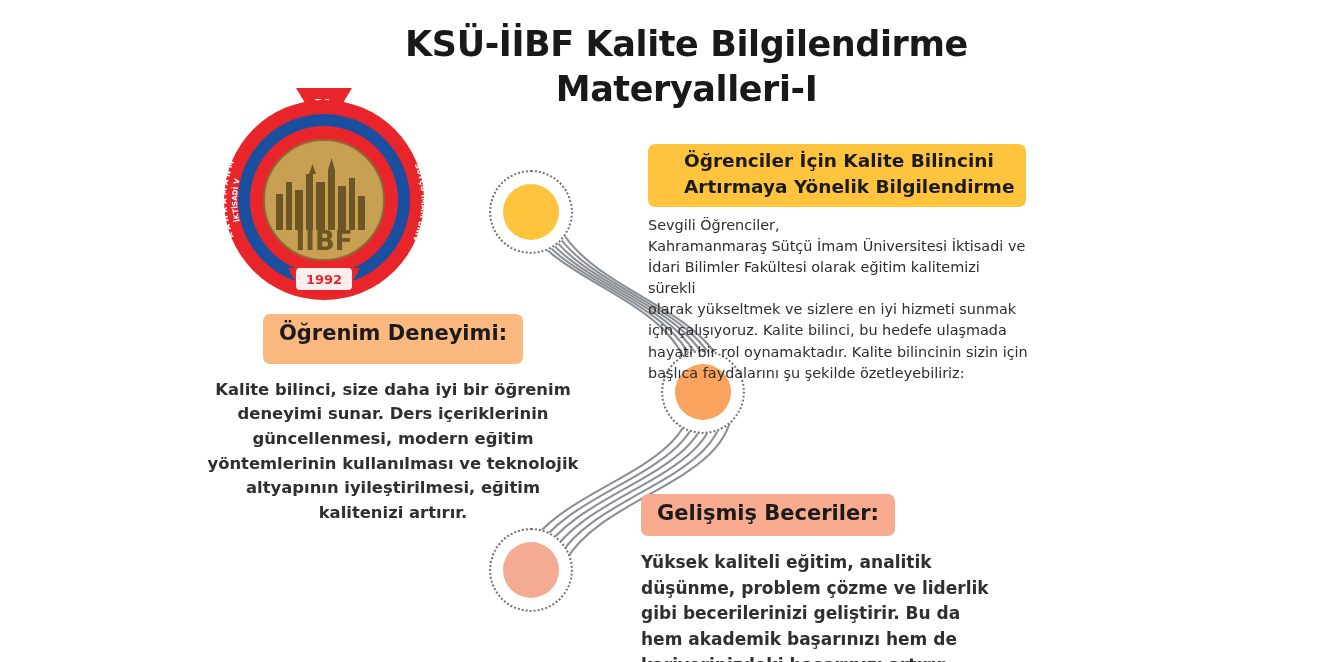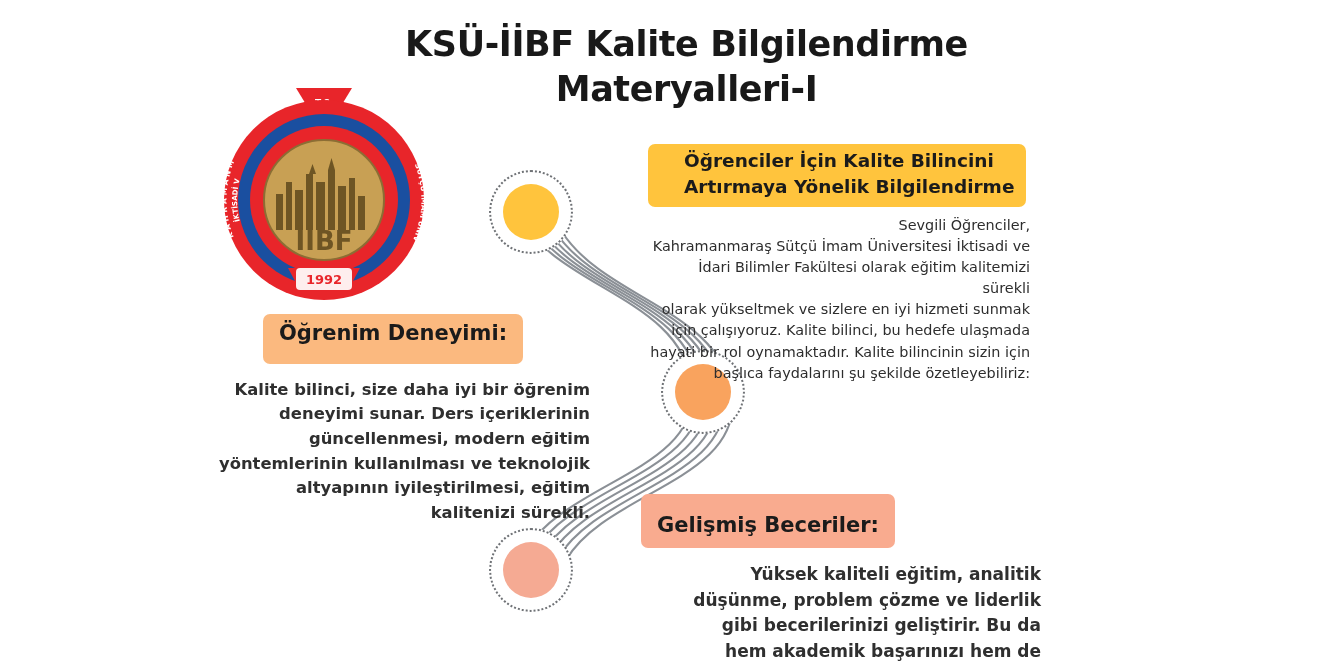--- a/index.html
+++ b/index.html
@@ -91,42 +91,41 @@
     white-space: pre-line;
     padding: 4px 12px 6px 12px;
     line-height: 1.42;
   }
 
   .body-text {
     font-size: 14.4px;
     line-height: 1.47;
     color: #2d2d2d;
     white-space: pre-line;
-    text-align: right;
   }
 
   
   #section-1 { left: 648px; top: 144px; width: 400px; }
   #section-1 .chip { background: #ffc43d; font-size: 18.5px; padding-left: 36px; }
   #section-1 .body-text { margin-top: 8px; width: 382px; }
 
   
   #section-2 { left: 196px; top: 314px; width: 394px; text-align: center; }
   #section-2 .chip { background: #fbb97f; font-size: 21px; padding: 6px 16px 16px 16px; }
   #section-2 .body-text {
     margin-top: 14px;
     font-size: 16.4px;
     line-height: 1.5;
     font-weight: bold;
     color: #2f2f2f;
   }
 
   
   #section-3 { left: 641px; top: 494px; width: 420px; }
-  #section-3 .chip { background: #f9ab8f; font-size: 21px; padding: 18px 16px 8px 16px; }
+  #section-3 .chip { background: #f9ab8f; font-size: 21px; padding: 6px 16px 8px 16px; }
   #section-3 .body-text {
     margin-top: 14px;
     font-size: 17px;
     line-height: 1.52;
     font-weight: bold;
     color: #2f2f2f;
     width: 400px;
   }
 </style>
 </head>
@@ -221,21 +220,21 @@
 başlıca faydalarını şu şekilde özetleyebiliriz:</div>
 </div>
 
 <div class="section" id="section-2">
   <div class="chip">Öğrenim Deneyimi:</div>
   <div class="body-text">Kalite bilinci, size daha iyi bir öğrenim
 deneyimi sunar. Ders içeriklerinin
 güncellenmesi, modern eğitim
 yöntemlerinin kullanılması ve teknolojik
 altyapının iyileştirilmesi, eğitim
-kalitenizi sürekli.</div>
+kalitenizi artırır.</div>
 </div>
 
 <div class="section" id="section-3">
   <div class="chip">Gelişmiş Beceriler:</div>
   <div class="body-text">Yüksek kaliteli eğitim, analitik
 düşünme, problem çözme ve liderlik
 gibi becerilerinizi geliştirir. Bu da
 hem akademik başarınızı hem de
 kariyerinizdeki başarınızı artırır.</div>
 </div>

